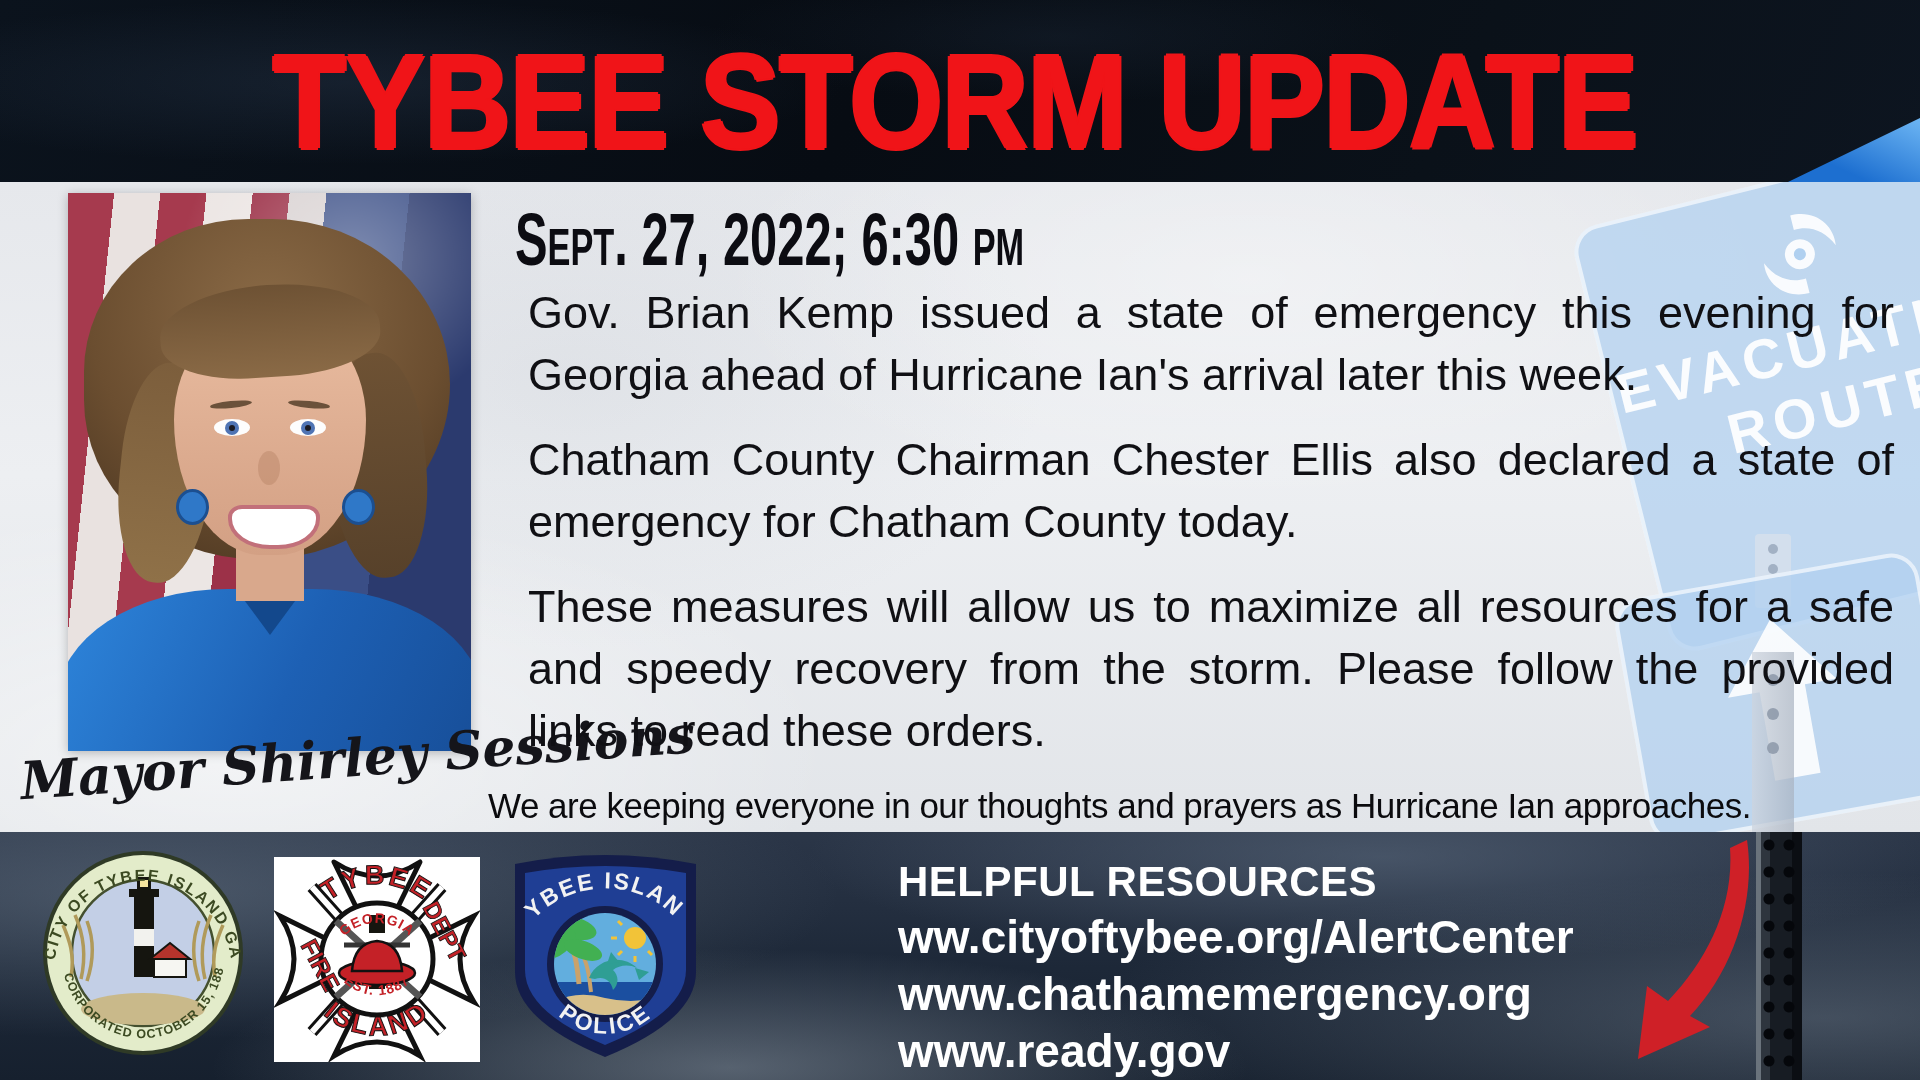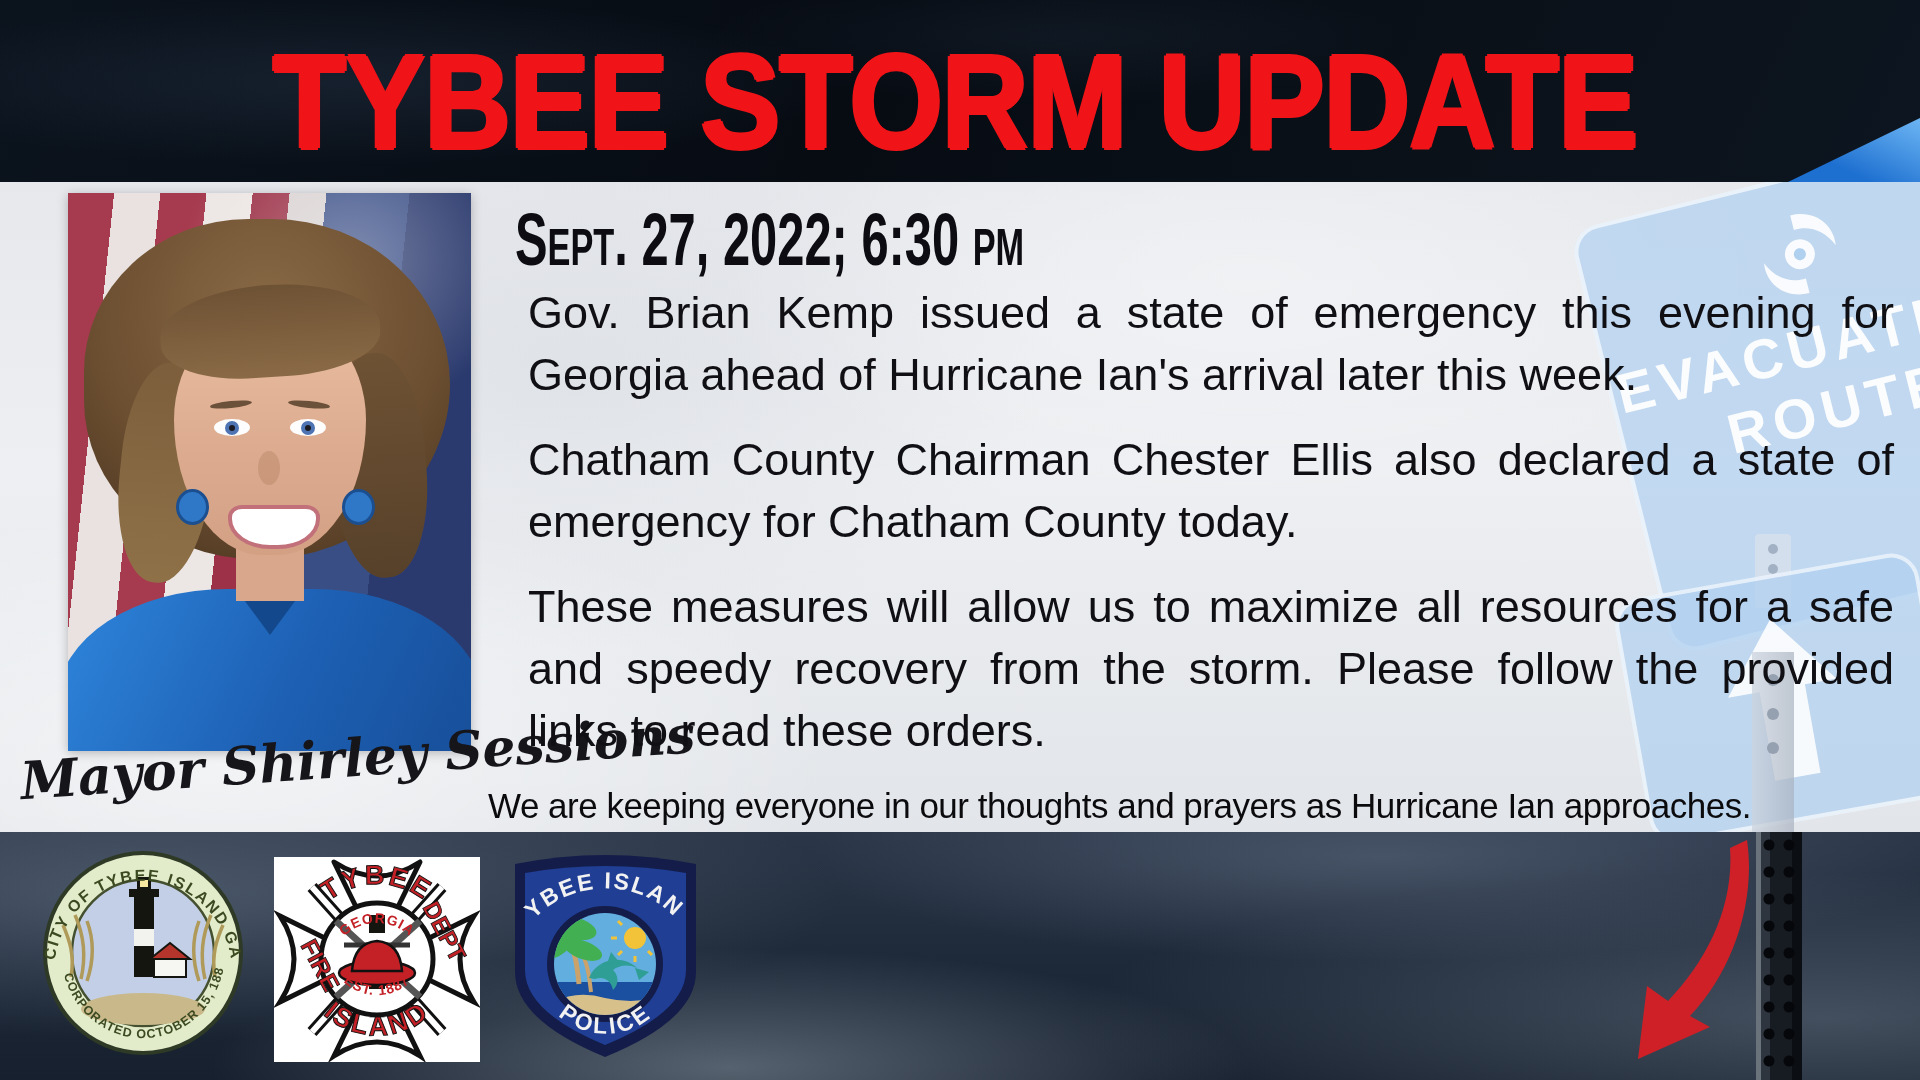--- a/index.html
+++ b/index.html
@@ -310,20 +310,26 @@
         </g>
       </g>
       <text font-size="23" font-weight="bold" fill="#f2f2f2" letter-spacing="2">
         <textPath href="#pTop" startOffset="50%" text-anchor="middle">TYBEE ISLAND</textPath>
       </text>
       <text font-size="23" font-weight="bold" fill="#f2f2f2" letter-spacing="3">
         <textPath href="#pBot" startOffset="50%" text-anchor="middle">POLICE</textPath>
       </text>
     </svg>
 
+    <div class="resources">
+      <div class="res-head">HELPFUL RESOURCES</div>
+      <div class="res-link">ww.cityoftybee.org/AlertCenter</div>
+      <div class="res-link">www.chathamemergency.org</div>
+      <div class="res-link">www.ready.gov</div>
+    </div>
 
     <div class="pole"></div>
 
     <svg class="red-arrow" width="170" height="230" viewBox="0 0 170 230">
       <path d="M151 2 C160 62 138 132 94 178 L114 189 L42 221 L51 148 L72 163 C112 121 138 68 134 10 Z" fill="var(--arrow-red,#cf2027)"></path>
     </svg>
   </div>
 </div>
 
 </body></html>

